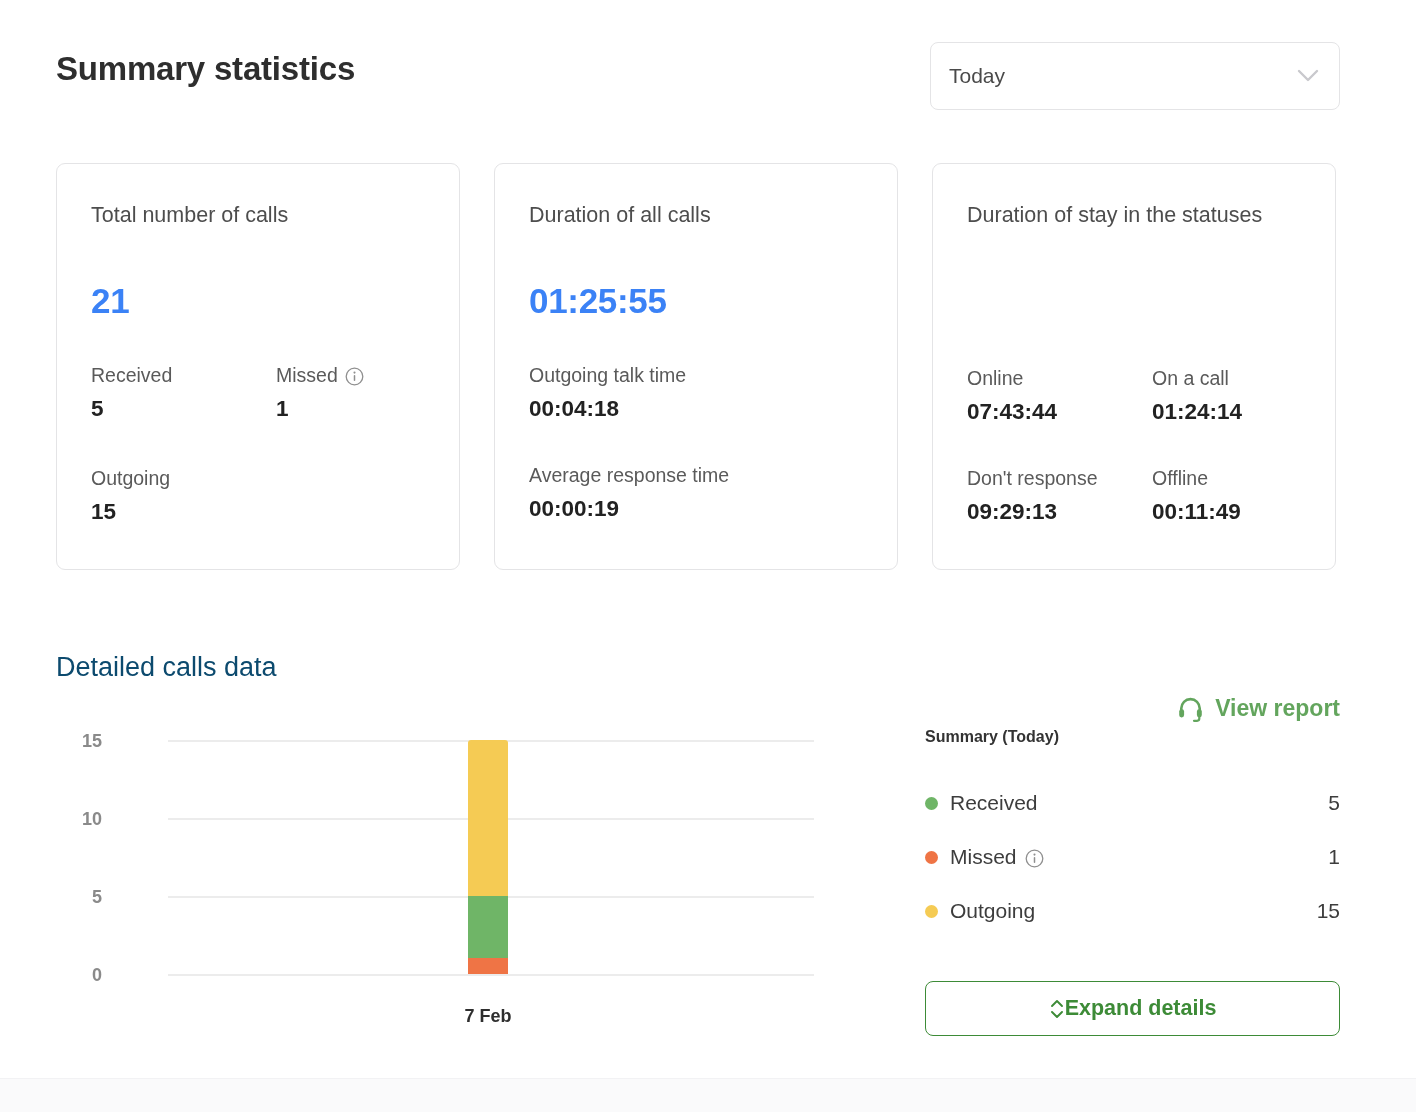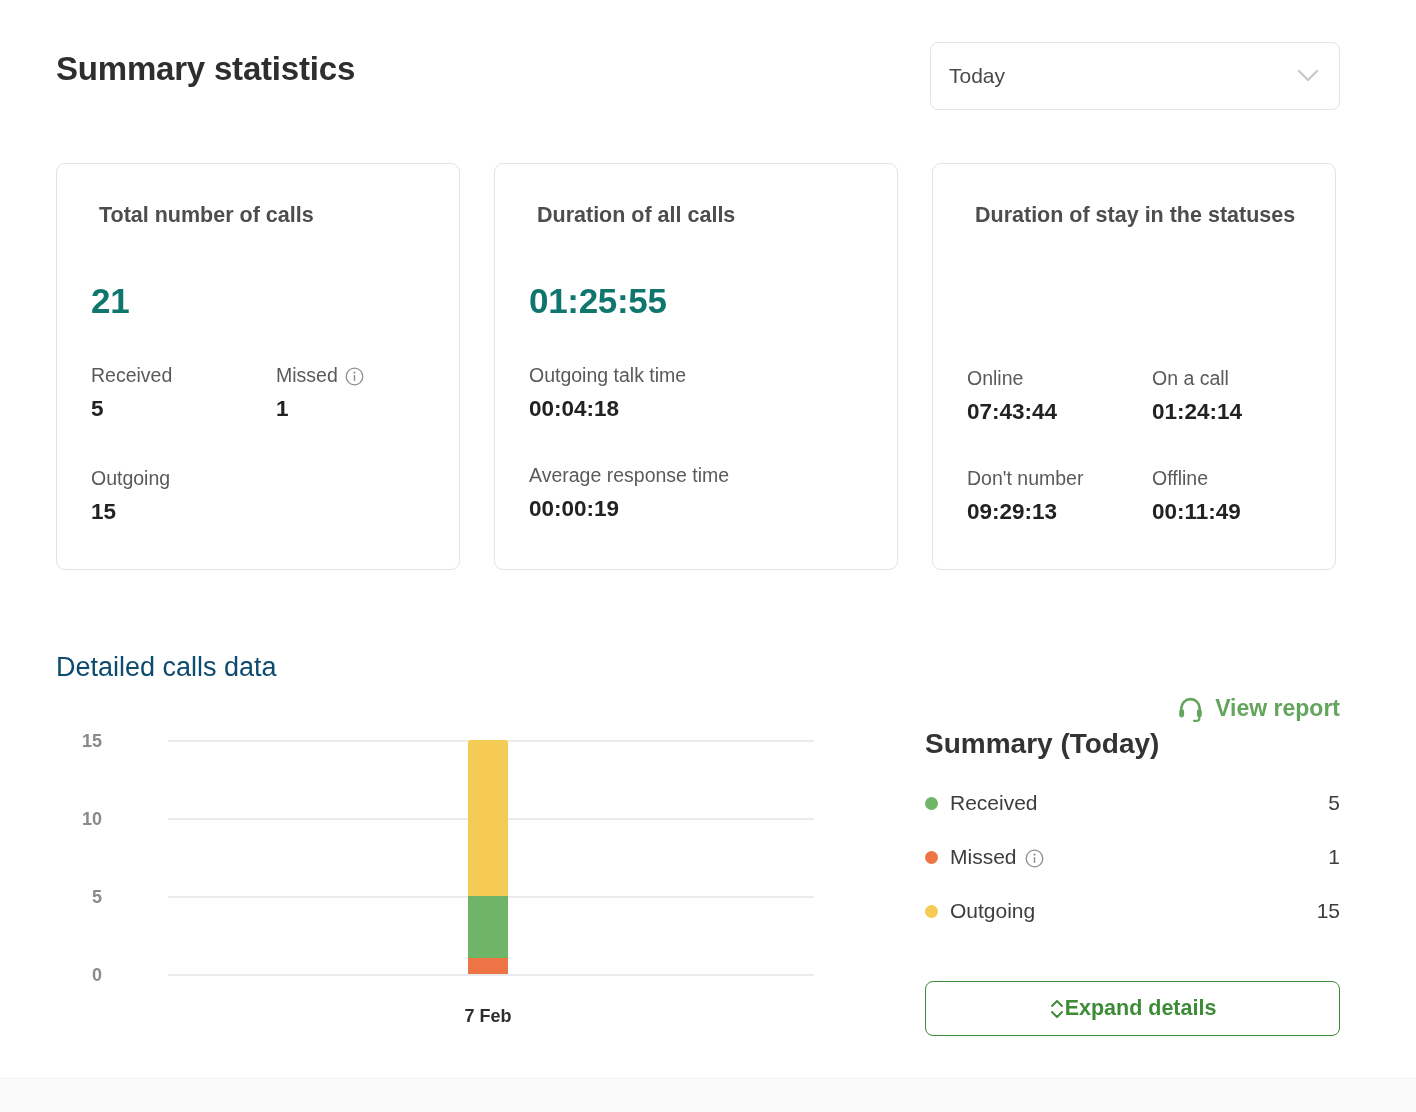--- a/index.html
+++ b/index.html
@@ -90,35 +90,35 @@
     border: 1px solid #e4e4e6;
     border-radius: 9px;
     background: #ffffff;
   }
   .card-1 { left: 0; }
   .card-2 { left: 438px; }
   .card-3 { left: 876px; }
 
   .card-title {
     position: absolute;
-    left: 42px;
+    left: 34px;
     top: 35px;
     width: 330px;
     font-size: 21.5px;
-    font-weight: bold;
+    font-weight: normal;
     color: #4d4d4d;
     line-height: 1.55;
   }
   .card-hero {
     position: absolute;
     left: 34px;
     top: 117px;
     font-size: 35px;
     font-weight: bold;
-    color: #0f766e;
+    color: #3b82f6;
     letter-spacing: -0.3px;
   }
 
   .metric {
     position: absolute;
   }
   .metric-label {
     font-size: 19.5px;
     color: #5a5a5a;
     white-space: nowrap;
@@ -246,21 +246,21 @@
     position: absolute;
     left: 925px;
     top: 728px;
     width: 415px;
     height: 308px;
   }
   .summary-title {
     position: absolute;
     left: 0;
     top: 0;
-    font-size: 28px;
+    font-size: 16px;
     font-weight: bold;
     color: #333333;
   }
   .legend {
     position: absolute;
     left: 0;
     top: 48px;
     width: 415px;
   }
   .legend-row {
@@ -378,21 +378,21 @@
         <div class="metric-label">Online</div>
         <div class="metric-value">07:43:44</div>
       </div>
 
       <div class="metric m-oncall">
         <div class="metric-label">On a call</div>
         <div class="metric-value">01:24:14</div>
       </div>
 
       <div class="metric m-dnd">
-        <div class="metric-label">Don't number</div>
+        <div class="metric-label">Don't response</div>
         <div class="metric-value">09:29:13</div>
       </div>
 
       <div class="metric m-offline">
         <div class="metric-label">Offline</div>
         <div class="metric-value">00:11:49</div>
       </div>
     </div>
 
   </div>

